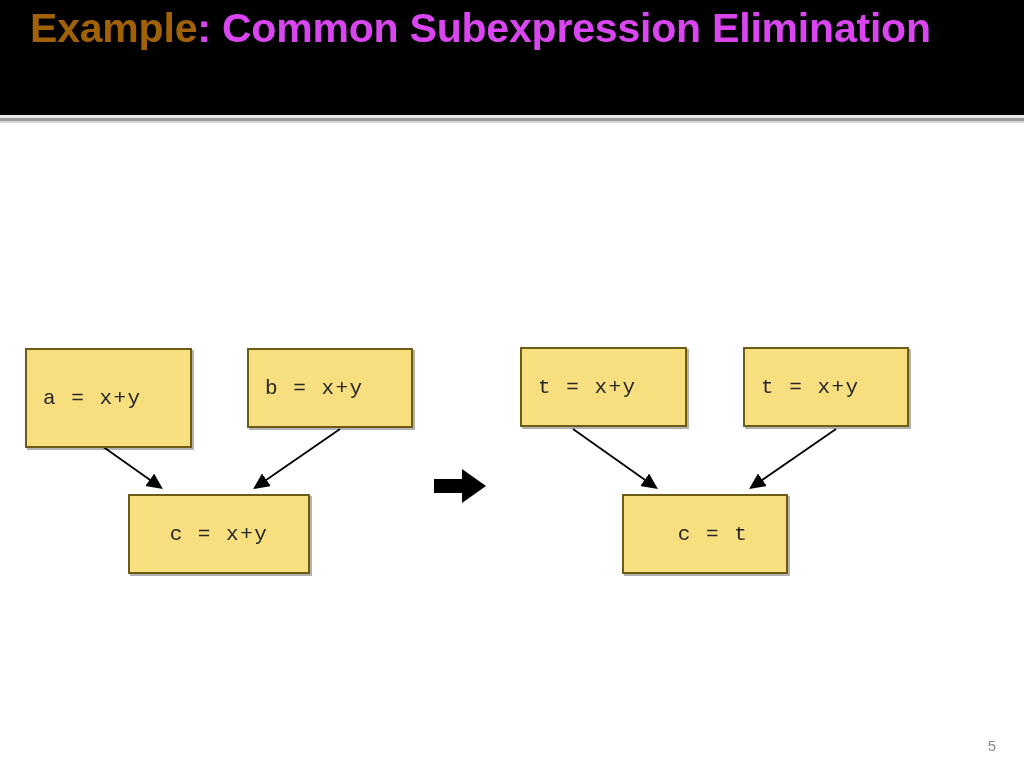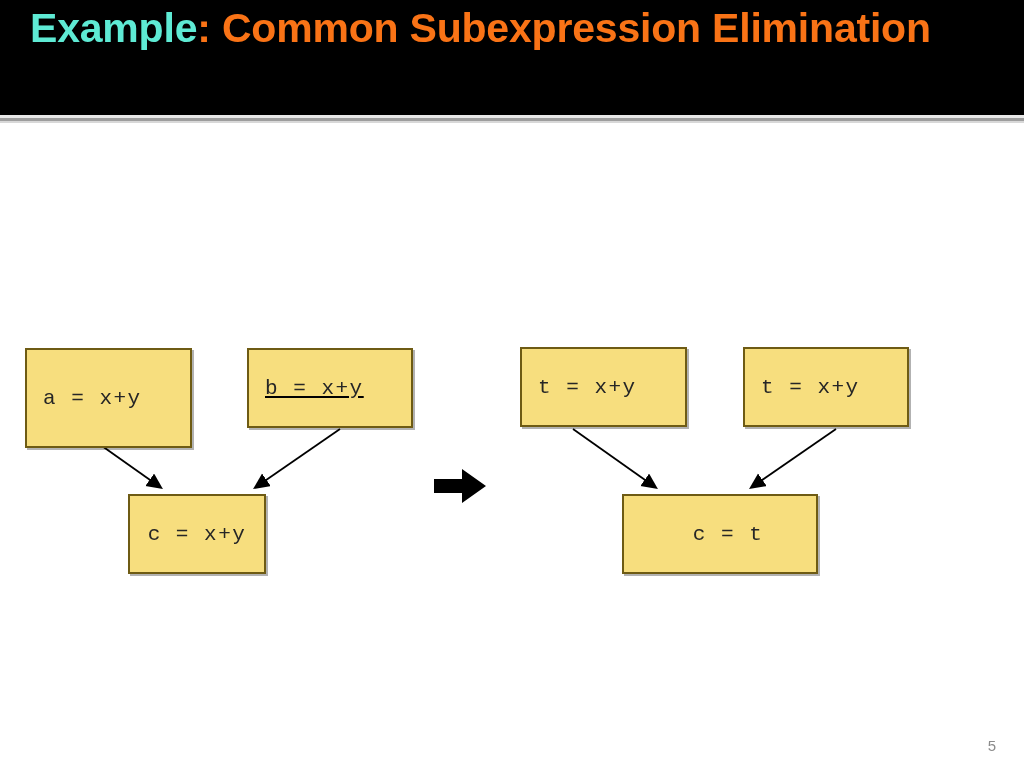--- a/index.html
+++ b/index.html
@@ -29,22 +29,22 @@
     left: 30px;
     top: 2px;
     width: 960px;
     font-size: 41px;
     line-height: 52px;
     font-weight: bold;
     letter-spacing: -0.2px;
     font-family: "Liberation Sans", sans-serif;
     white-space: pre-wrap;
   }
-  .title-accent { color: #5eead4; }
-  .title-main   { color: #f97316; margin-top: 23px; }
+  .title-accent { color: #a16207; }
+  .title-main   { color: #d946ef; margin-top: 23px; }
 
   
   #title-rule-light {
     position: absolute;
     left: 0;
     top: 115px;
     width: 1024px;
     height: 3px;
     background: #E8E8E8;
   }
@@ -96,28 +96,28 @@
     font-family: "Liberation Mono", "DejaVu Sans Mono", monospace;
     font-size: 21px;
     line-height: 27px;
     color: #262626;
     letter-spacing: 1.5px;
     white-space: pre;
   }
 
   
   #node-a  { left: 25px;  top: 225px; width: 167px; height: 100px; }
-  #node-b  { left: 247px; top: 225px; width: 166px; height: 80px; text-decoration: underline; }
-  #node-c  { left: 128px; top: 371px; width: 138px; height: 80px;
+  #node-b  { left: 247px; top: 225px; width: 166px; height: 80px; }
+  #node-c  { left: 128px; top: 371px; width: 182px; height: 80px;
              padding-left: 0; align-items: center; }
 
   
   #node-t1 { left: 520px; top: 224px; width: 167px; height: 80px; }
   #node-t2 { left: 743px; top: 224px; width: 166px; height: 80px; }
-  #node-ct { left: 622px; top: 371px; width: 196px; height: 80px;
+  #node-ct { left: 622px; top: 371px; width: 166px; height: 80px;
              padding-left: 16px; align-items: center; }
 
   
   #transform-arrow {
     position: absolute;
     left: 432px;
     top: 343px;
     width: 56px;
     height: 40px;
   }

